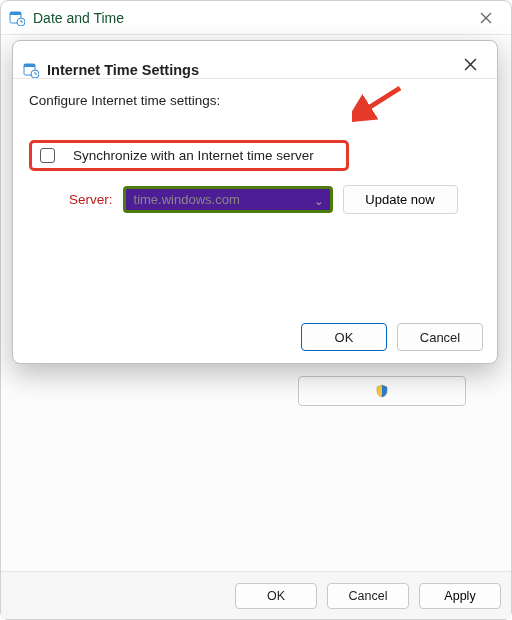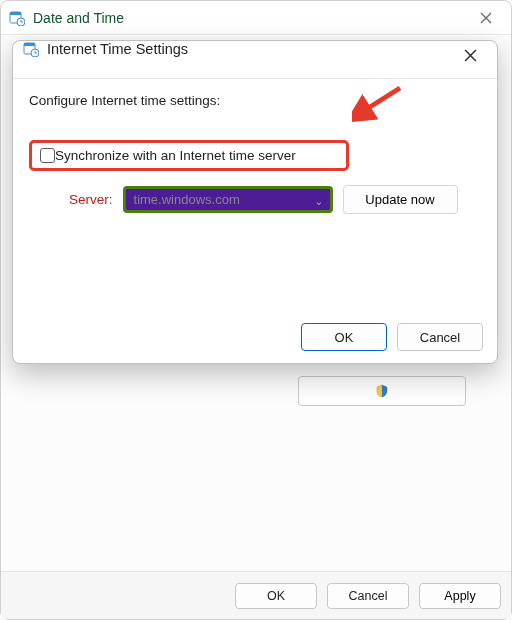--- a/index.html
+++ b/index.html
@@ -98,23 +98,24 @@
     width: 486px;
     height: 324px;
     background:#fff;
     border:1px solid #bfbfbf;
     border-radius:8px;
     box-shadow: 0 10px 28px rgba(0,0,0,0.25);
   }
   .modal-titlebar {
     height:38px;
     display:flex;
-    align-items:flex-start;
+    align-items:flex-end;
     padding:0 10px;
     border-bottom:1px solid #e8e8e8;
+    font-weight:bold;
   }
   .modal-title {
     font-size:14.5px;
     color:#222;
   }
   .modal-close {
     margin-left:auto;
     width:34px; height:28px;
     display:flex; align-items:center; justify-content:center;
     color:#333;
@@ -125,21 +126,21 @@
     color:#222;
   }
   .config-label { margin-bottom: 32px; }
 
   .sync-row-highlight {
     border: 3px solid #e53a2a;
     border-radius: 5px;
     padding: 5px 8px;
     display:flex;
     align-items:center;
-    gap:0;
+    gap:18px;
     width: 320px;
   }
   .checkbox {
     width:15px; height:15px;
     border:1.5px solid #5a5a5a;
     border-radius:3px;
     background:#fff;
     flex:none;
   }
   .server-row {

